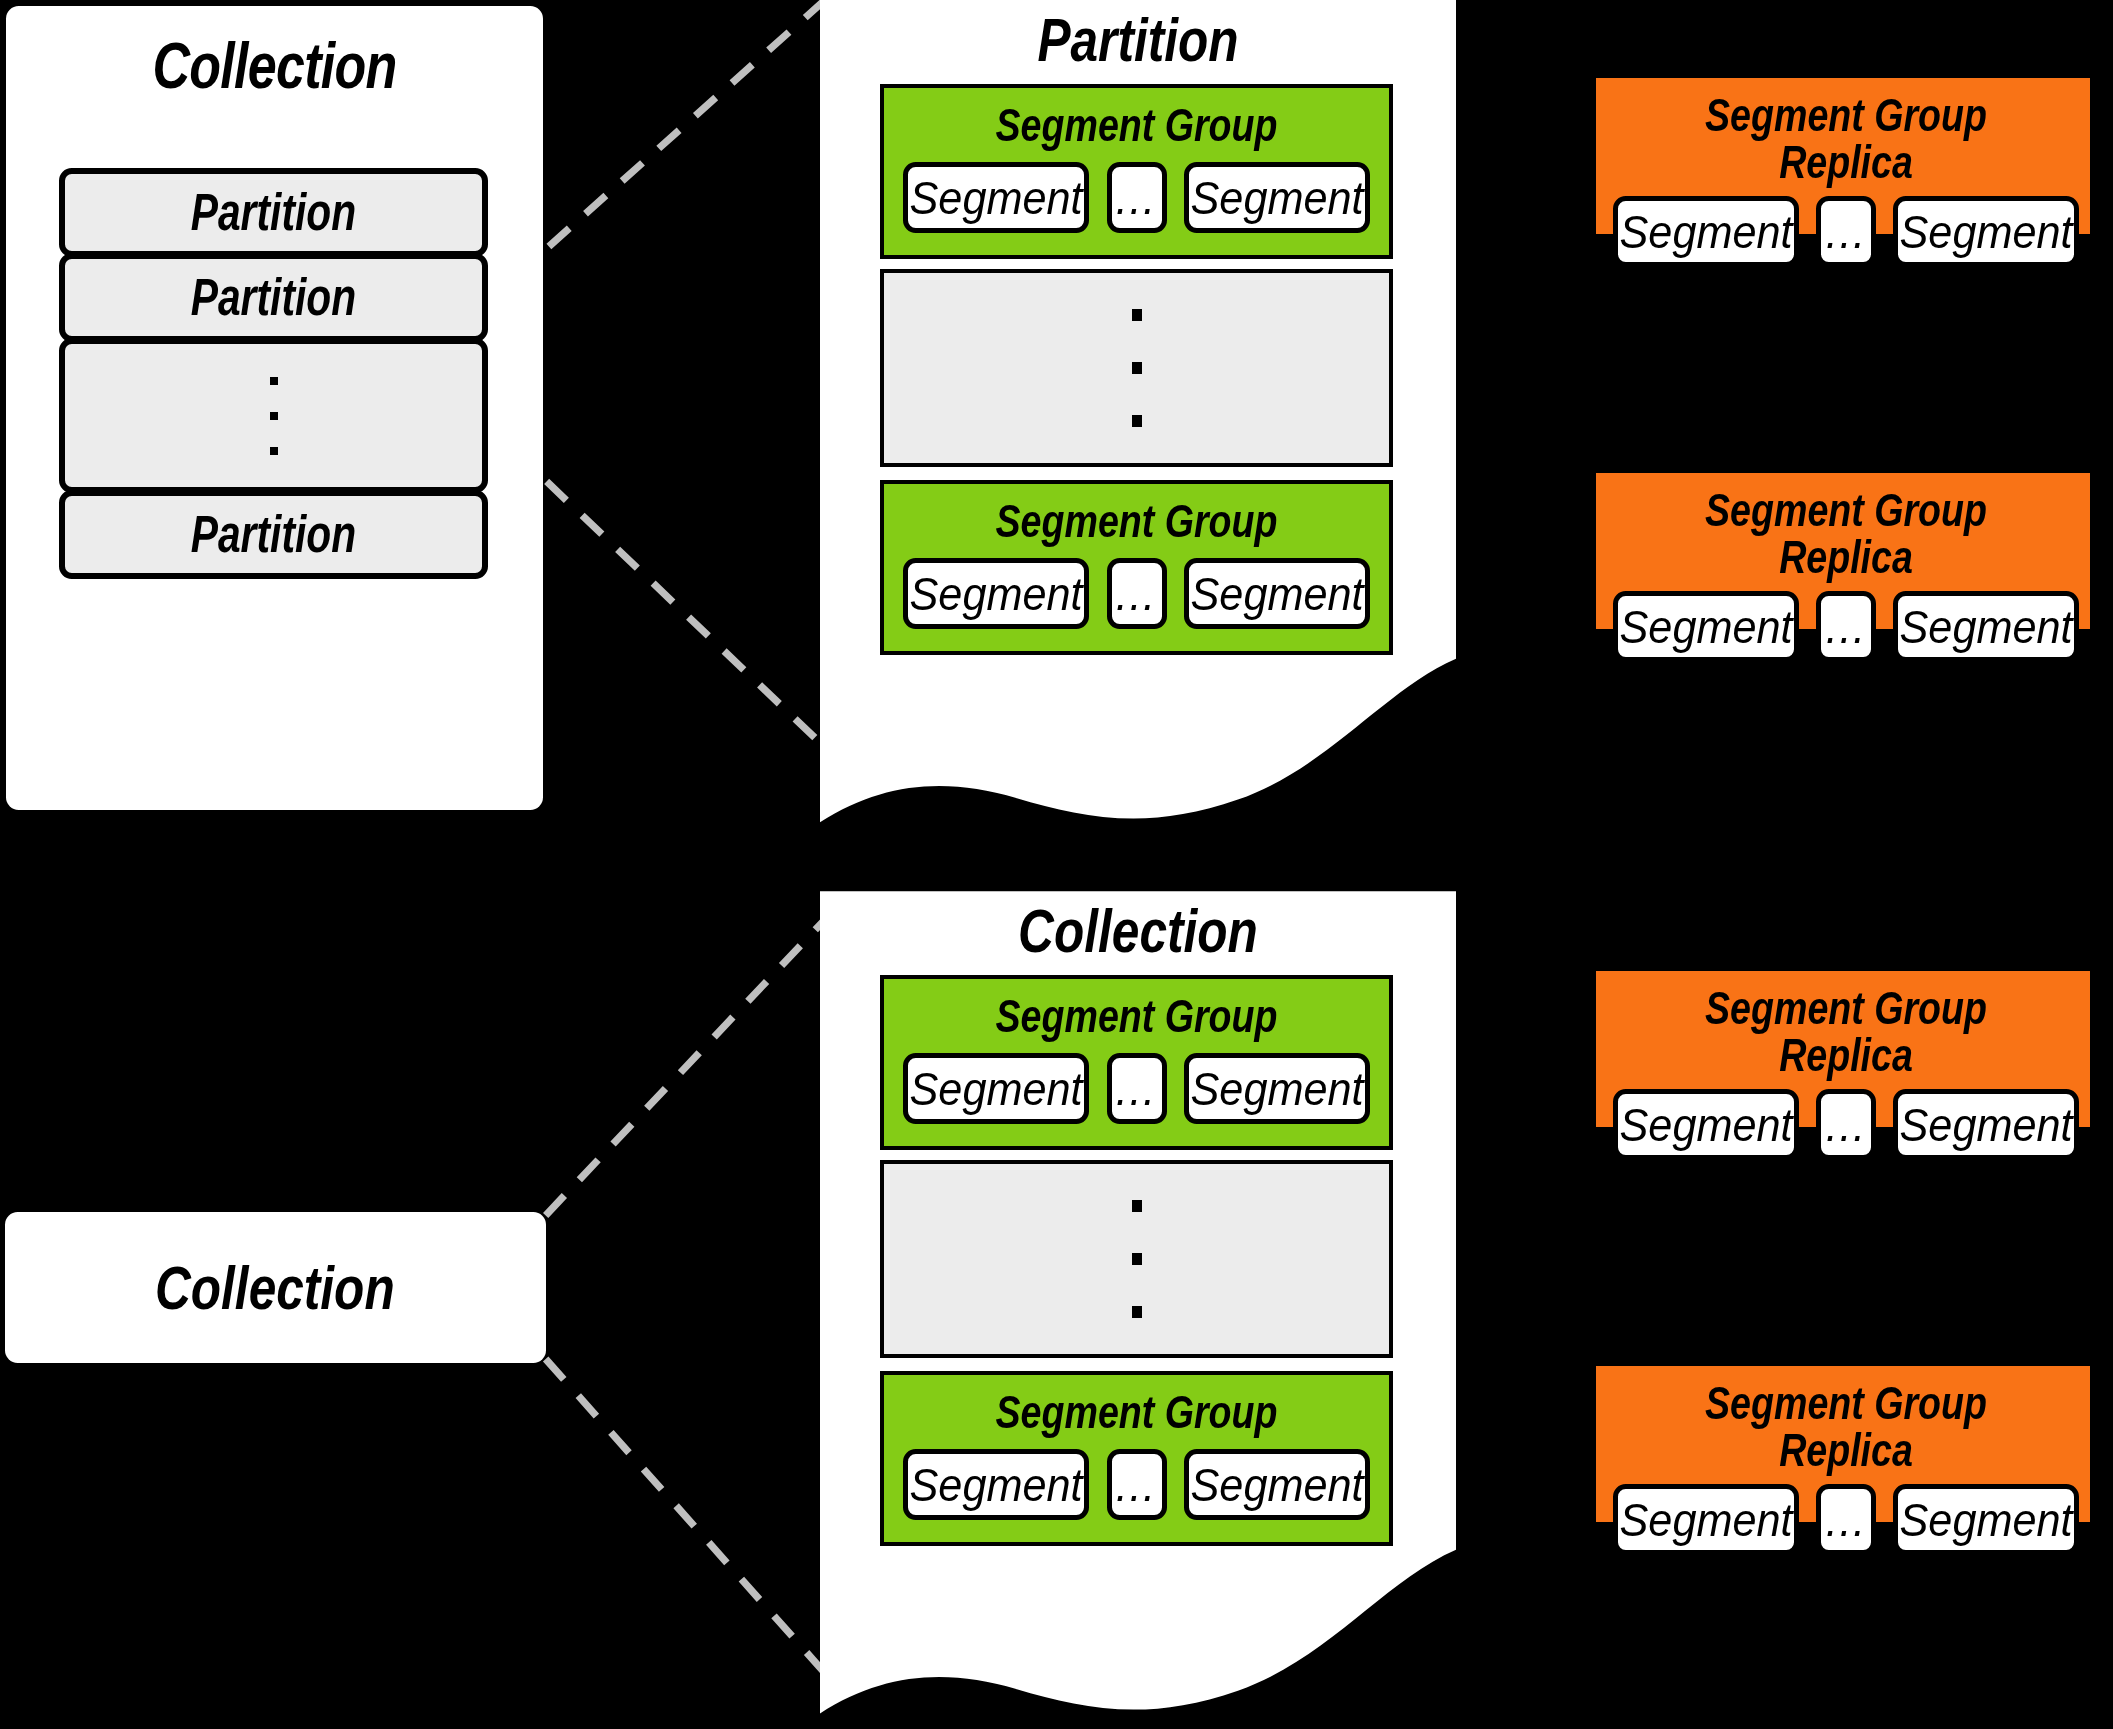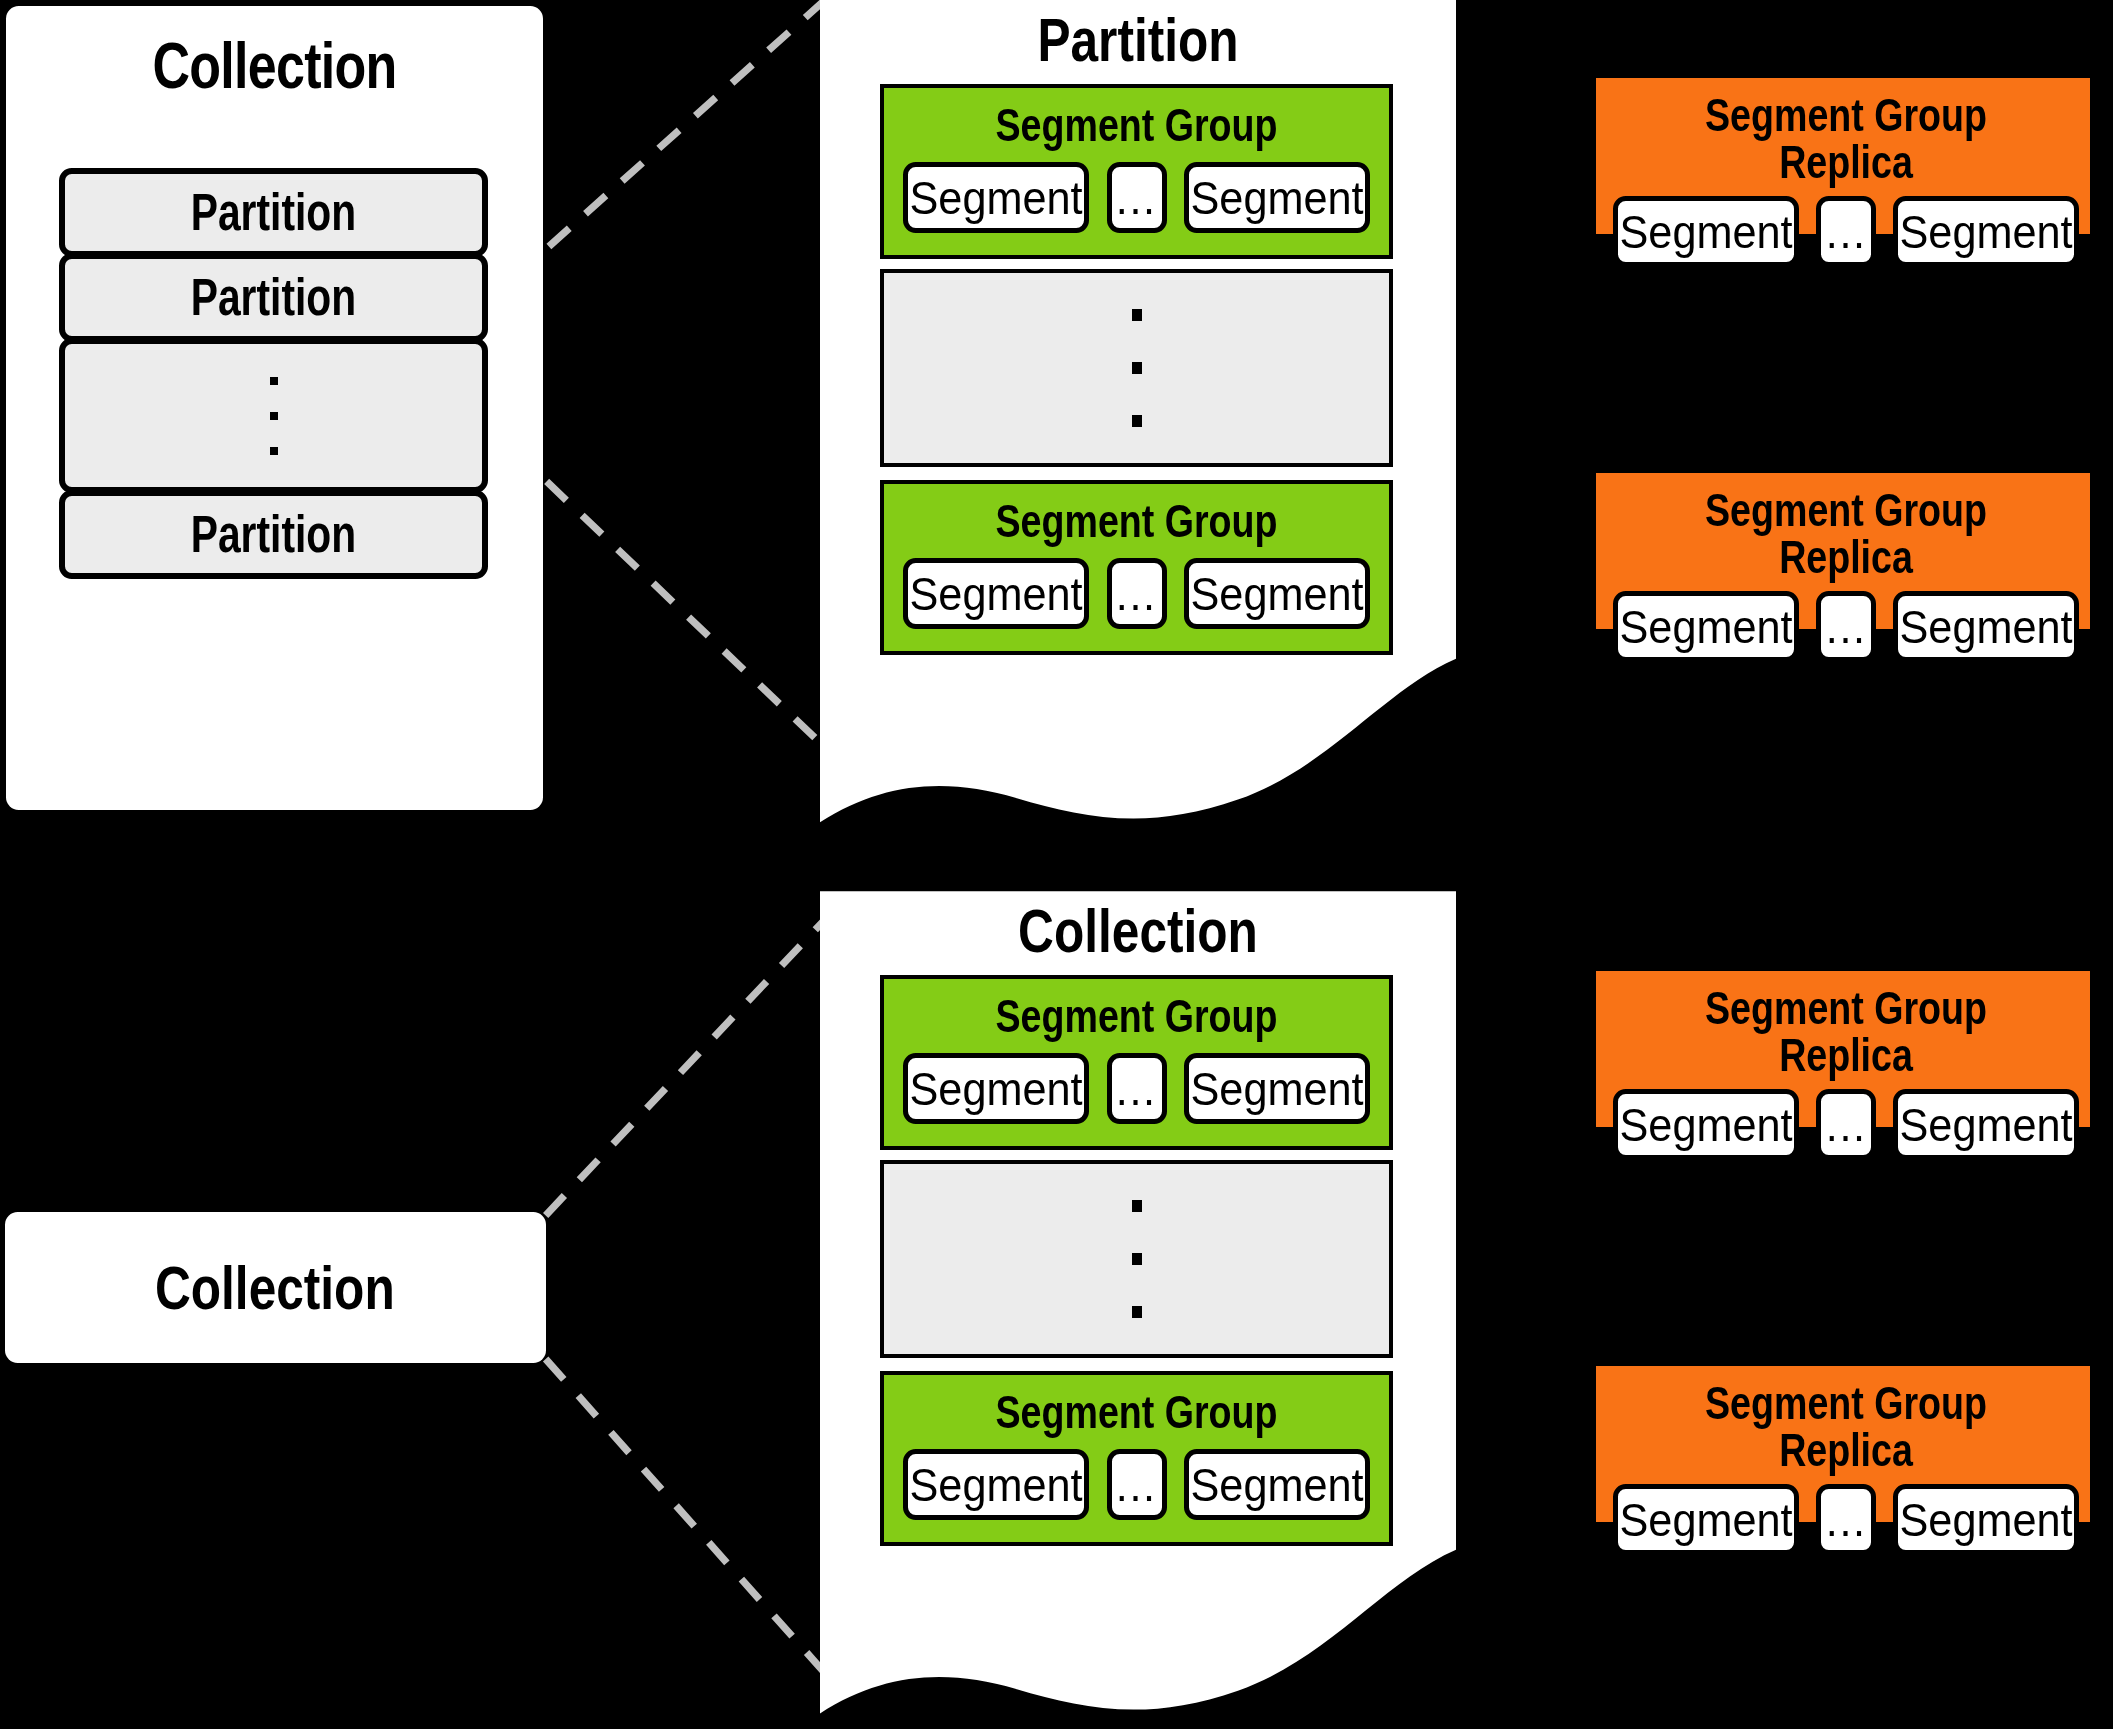--- a/index.html
+++ b/index.html
@@ -1,17 +1,17 @@
 <!DOCTYPE html>
 <html style="font-size:14.5px"><head>
 <meta charset="utf-8">
 <style>
   html,body{margin:0;padding:0;background:#000;}
   #root{position:relative;width:2090px;height:1729px;background:#000;
-        font-family:"Liberation Sans", sans-serif;overflow:hidden;}
+        font-family:"Liberation Sans", sans-serif;overflow:hidden;font-style:italic;}
 
   
   .white-card{position:absolute;background:#ffffff;border-radius:12.7px;}
   .panel-title{position:absolute;left:0;right:0;text-align:center;
                font-weight:bold;color:#000;letter-spacing:-0.9px;
                transform:scaleX(.80);transform-origin:center;}
 
   
   #collection-top{left:6.4px;top:5.5px;width:537px;height:804px;}
   #collection-top .panel-title{top:23.6px;font-size:65px;line-height:73px;}

